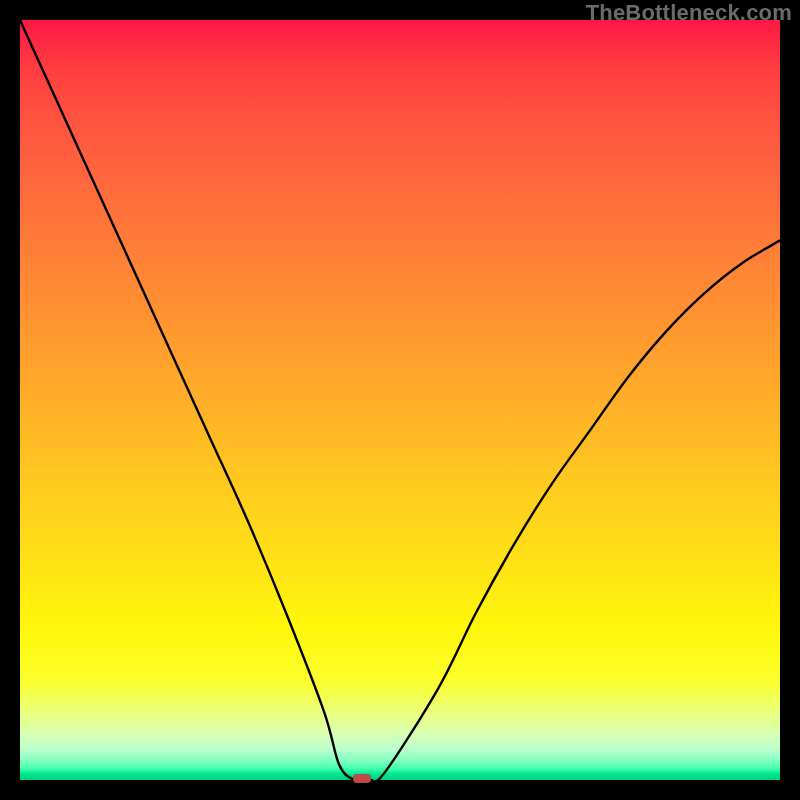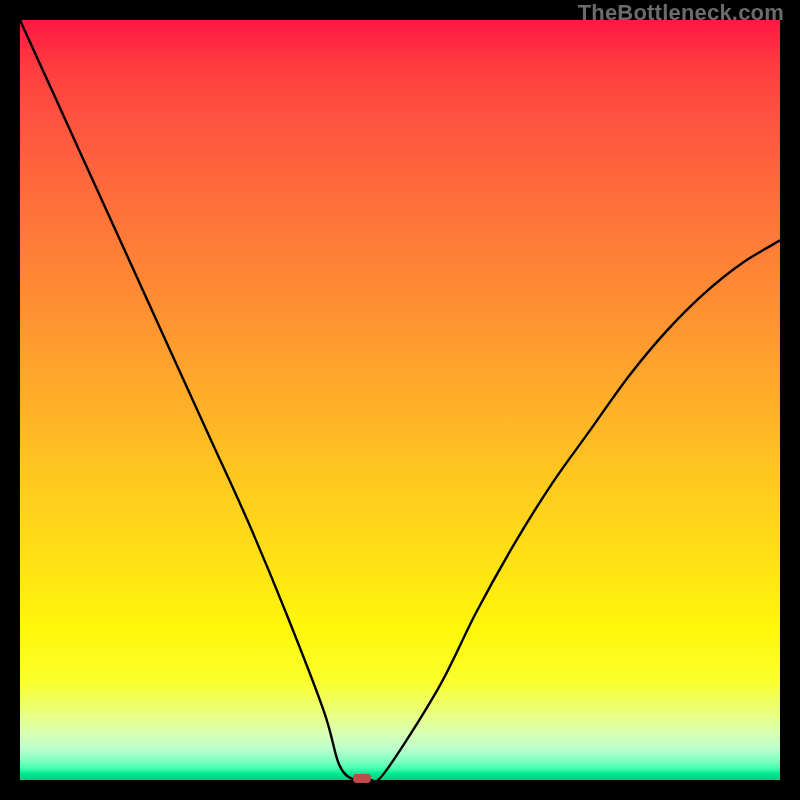--- a/index.html
+++ b/index.html
@@ -50,21 +50,21 @@
     position: absolute;
     top: 20px;
     left: 20px;
     width: 760px;
     height: 760px;
     pointer-events: none;
   }
   .watermark {
     position: absolute;
     top: 0;
-    right: 16px;
+    right: 8px;
     color: #6b6b6b;
     font-size: 22px;
     font-weight: 600;
     letter-spacing: 0.2px;
   }
   .marker {
     position: absolute;
     width: 18px;
     height: 9px;
     border-radius: 4px;

